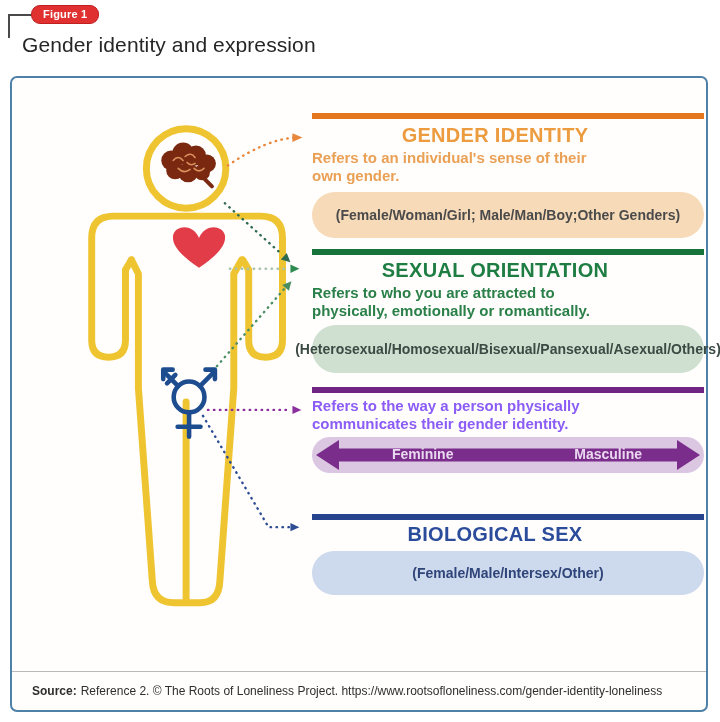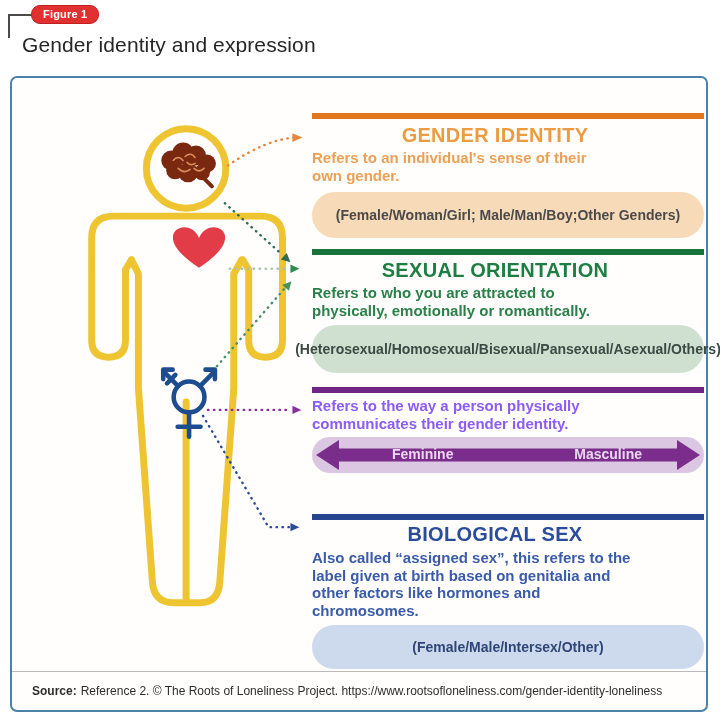--- a/index.html
+++ b/index.html
@@ -169,26 +169,20 @@
         <polygon points="388,18 365,3 365,33" fill="#7b2d8b"></polygon>
       </svg>
       <span class="lbl lbl-left">Feminine</span>
       <span class="lbl lbl-right">Masculine</span>
     </div>
   </section>
 
   <section class="sec s3" style="top:436px">
     <div class="bar"></div>
     <h2>BIOLOGICAL SEX</h2>
-    <div class="desc">
-      <span class="dl">Also called “assigned sex”, this refers to the</span>
-      <span class="dl">label given at birth based on genitalia and</span>
-      <span class="dl">other factors like hormones and</span>
-      <span class="dl">chromosomes.</span>
-    </div>
     <div class="pill">
       <span>(Female/Male/Intersex/Other)</span>
     </div>
   </section>
 
   <div class="footer">
     <span class="src-label">Source:</span>
     <span>Reference 2. © The Roots of Loneliness Project. https://www.rootsofloneliness.com/gender-identity-loneliness</span>
   </div>
 </div>

